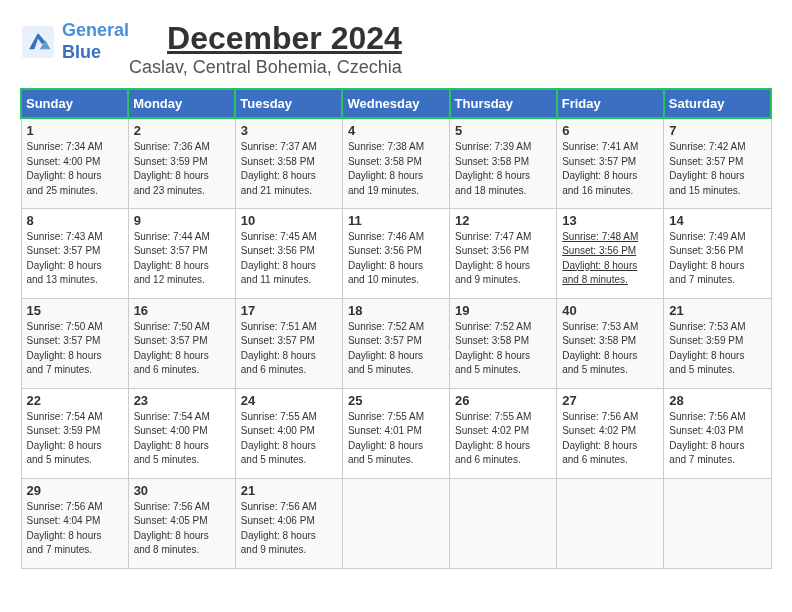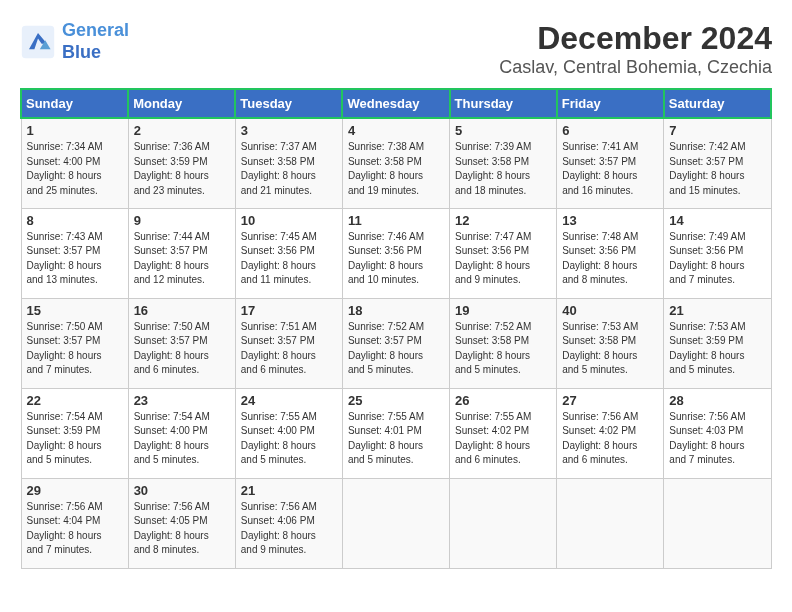--- a/index.html
+++ b/index.html
@@ -5,21 +5,20 @@
     * { box-sizing: border-box; margin: 0; padding: 0; }
     body {
       font-family: Arial, sans-serif;
       background: #fff;
       width: 792px;
       min-height: 612px;
       padding: 20px;
     }
     .header {
       display: flex;
-      justify-content: space-between;
       align-items: flex-start;
       margin-bottom: 10px;
     }
     .logo {
       display: flex;
       align-items: center;
       gap: 6px;
     }
     .logo-text {
       font-size: 18px;
@@ -34,20 +33,21 @@
       width: 36px;
       height: 36px;
     }
     .title-block {
       text-align: right;
     }
     .calendar-title {
       font-size: 32px;
       font-weight: bold;
       color: #333;
+      text-decoration: underline;
     }
     .calendar-subtitle {
       font-size: 18px;
       color: #555;
     }
     table {
       width: 100%;
       border-collapse: collapse;
       font-size: 10.5px;
     }
@@ -203,21 +203,21 @@
         </td>
         <td>
           <span class="day-number">12</span>
           <div class="day-info" style="white-space: pre-line;">Sunrise: 7:47 AM
 Sunset: 3:56 PM
 Daylight: 8 hours
 and 9 minutes.</div>
         </td>
         <td>
           <span class="day-number">13</span>
-          <div class="day-info" style="white-space: pre-line;">Sunrise: 7:48 AM
+          <div class="day-info" style="white-space: pre-line; text-decoration: underline;">Sunrise: 7:48 AM
 Sunset: 3:56 PM
 Daylight: 8 hours
 and 8 minutes.</div>
         </td>
         <td>
           <span class="day-number">14</span>
           <div class="day-info" style="white-space: pre-line;">Sunrise: 7:49 AM
 Sunset: 3:56 PM
 Daylight: 8 hours
 and 7 minutes.</div>

